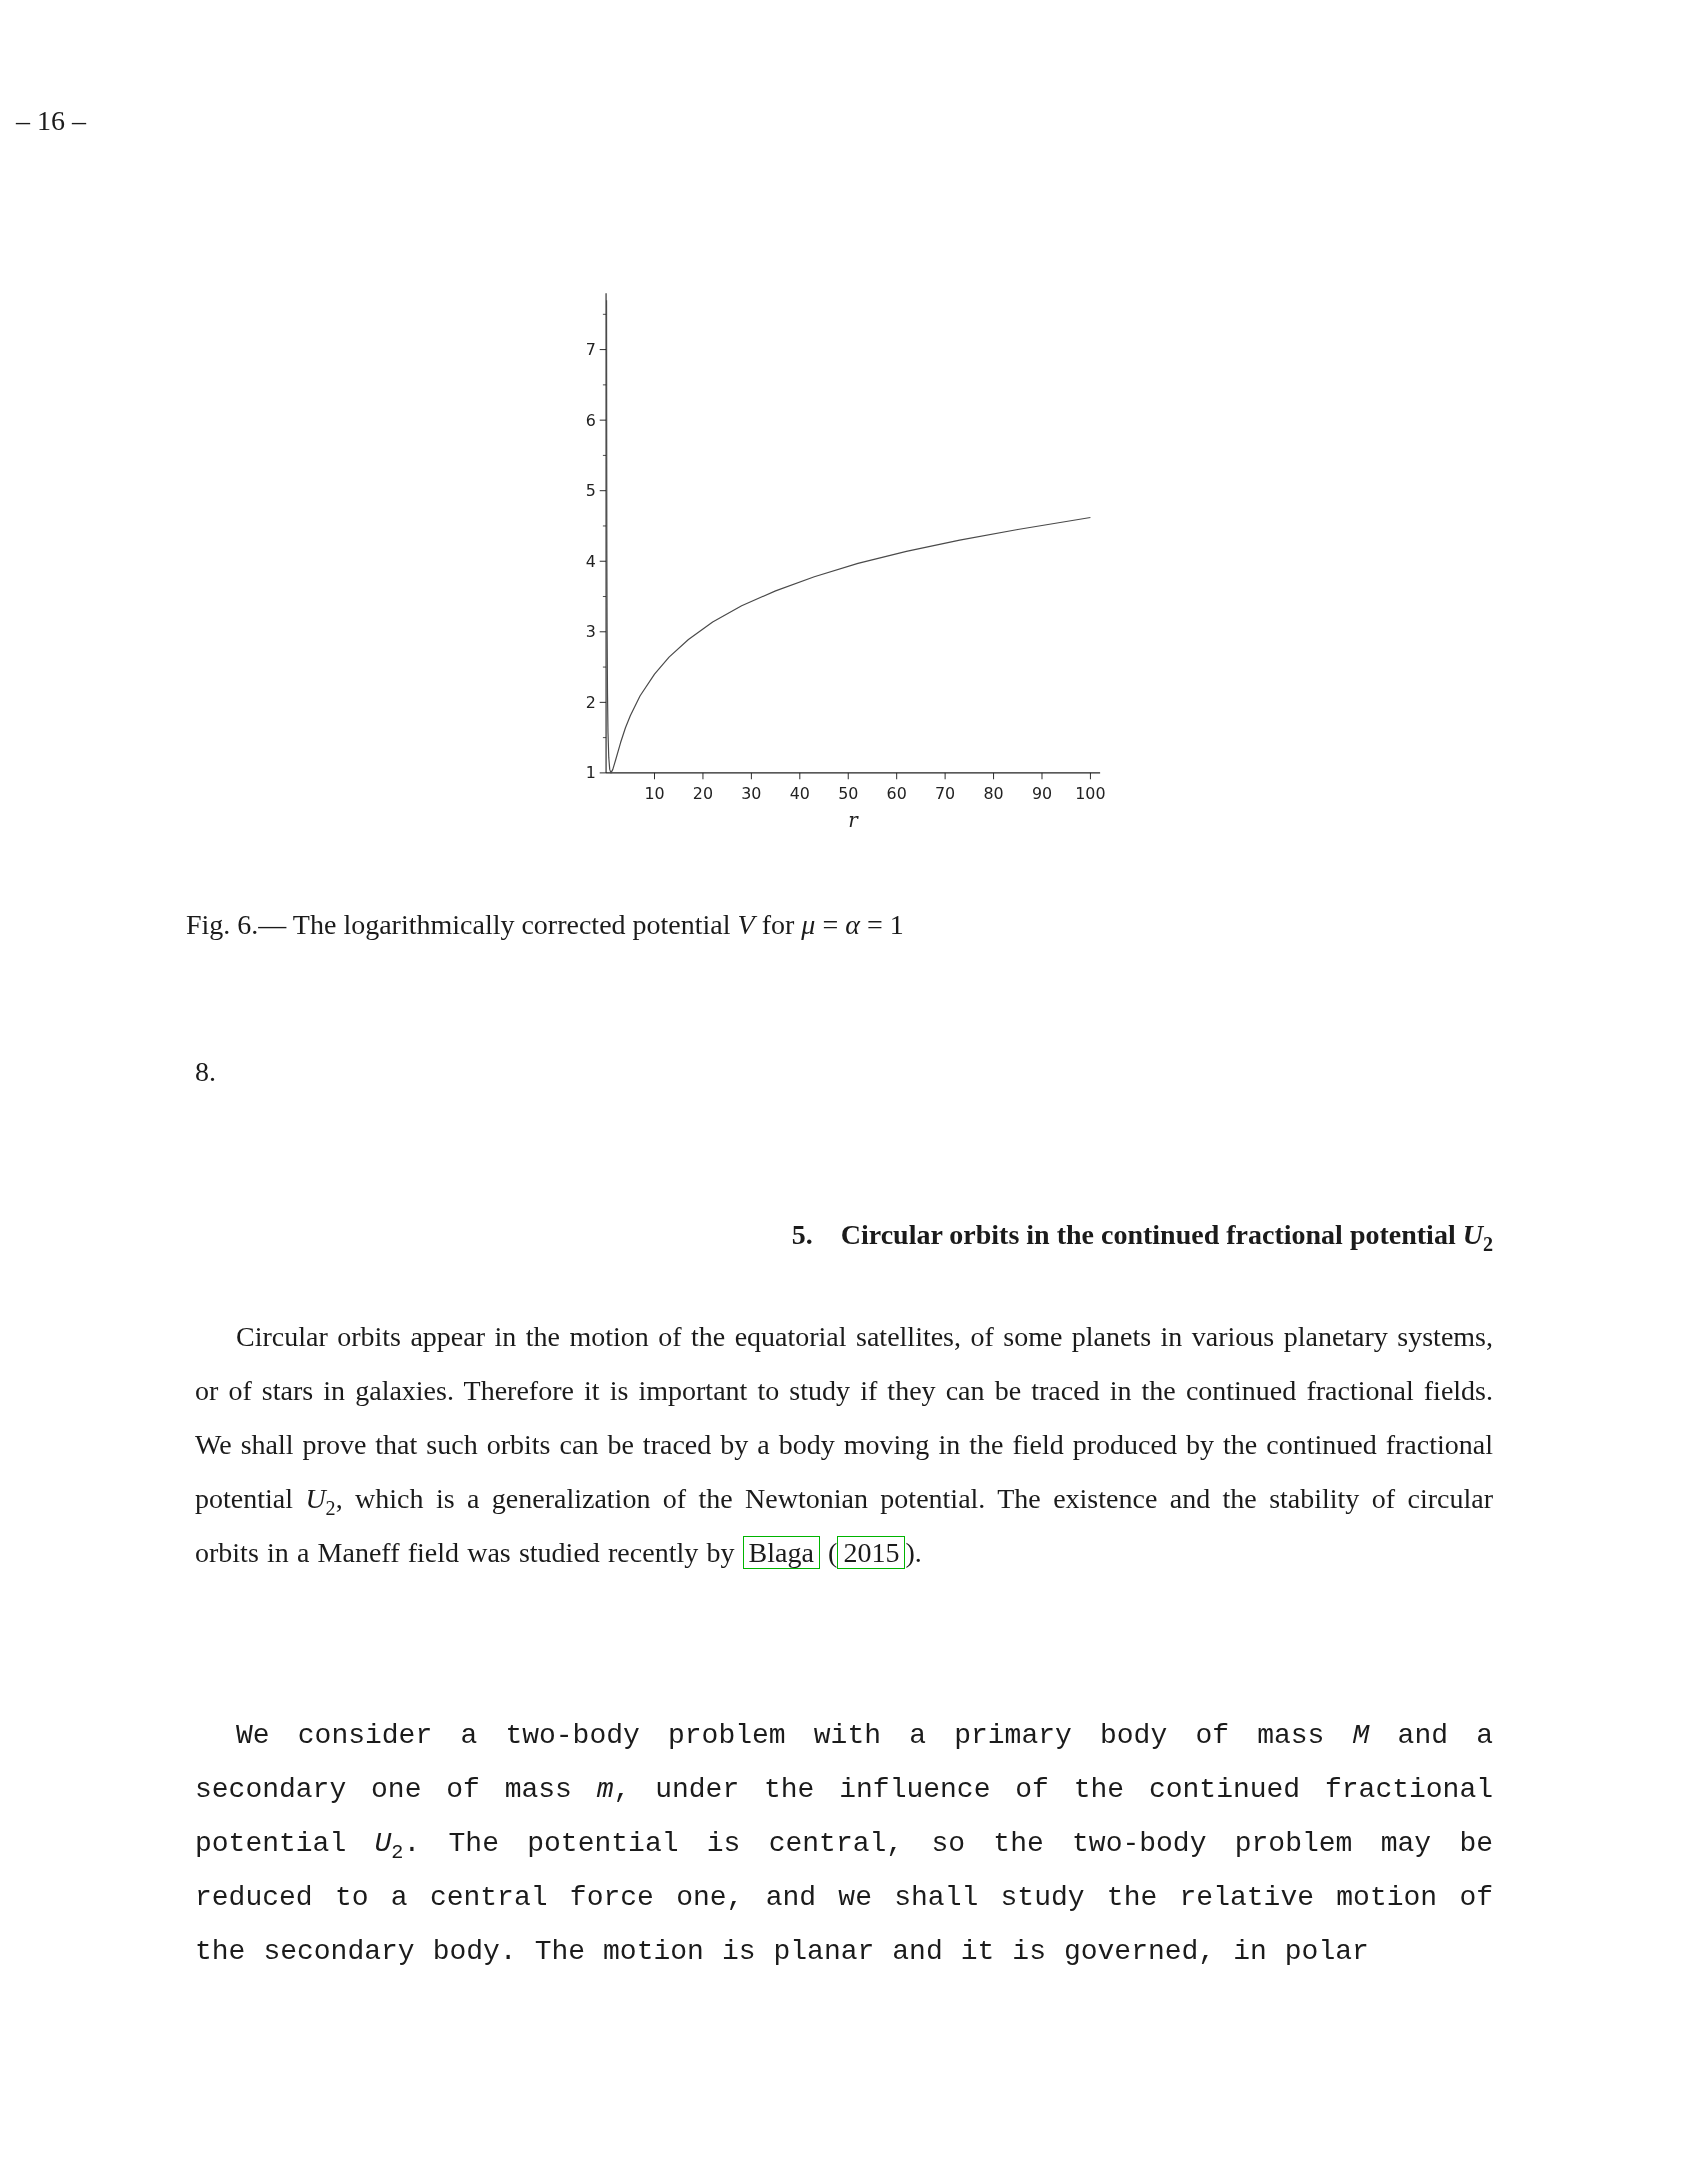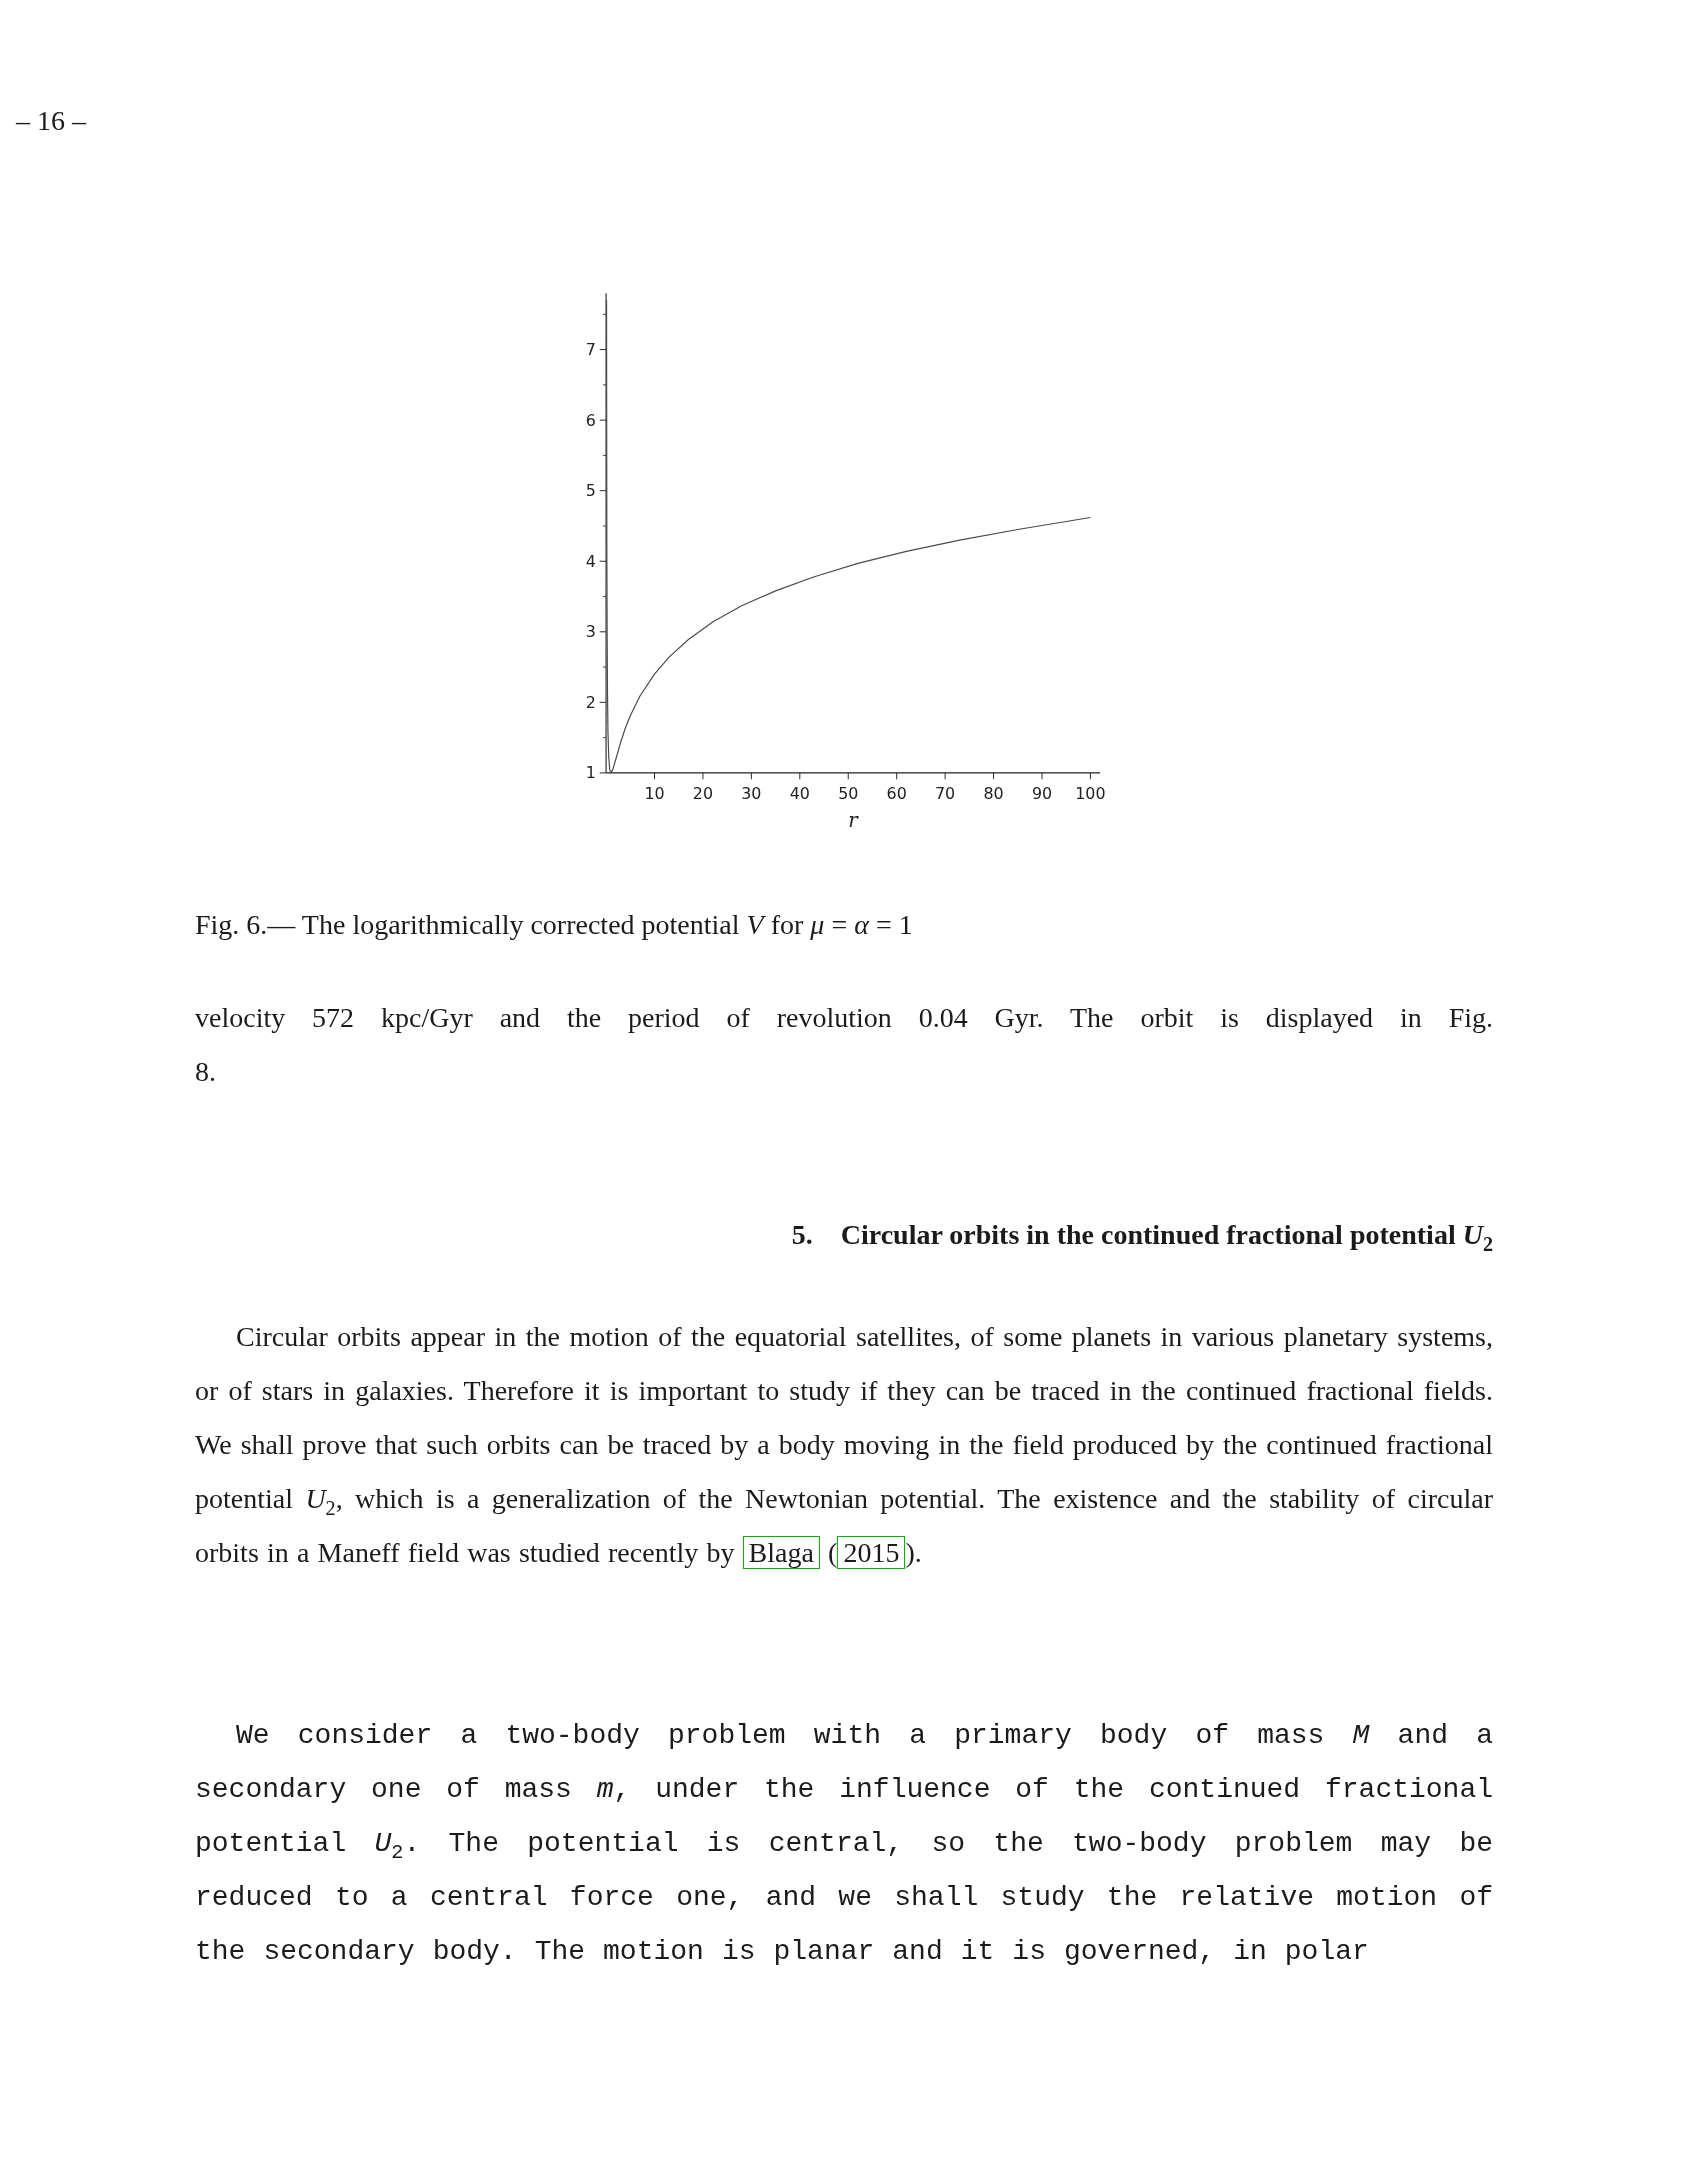--- a/index.html
+++ b/index.html
@@ -10,21 +10,21 @@
   }
   .page-number{
     position:absolute;top:105px;left:16px;width:1687px;
     text-align:left;font-size:28px;
   }
   .figure-wrap{
     position:absolute;left:560px;top:282px;width:556px;height:564px;
   }
   .figure-wrap svg{display:block;}
   .caption{
-    position:absolute;left:195px;top:905px;width:1298px;
+    position:absolute;left:186px;top:905px;width:1298px;
     font-size:28px;line-height:40px;
   }
   .para{
     position:absolute;left:195px;width:1298px;
     font-size:28px;line-height:54px;text-align:justify;
     word-spacing:1.2px;
   }
   .para-cont{top:991px;text-align-last:justify;}
   .para-1{top:1310px;text-indent:41px;}
   .para-2{top:1709px;text-indent:41px;font-family:Liberation Mono, monospace;}
@@ -89,20 +89,20 @@
       <text x="606.8235294117646" y="651" text-anchor="middle" font-size="20" fill="#222222" font-family="&quot;DejaVu Sans&quot;,sans-serif">90</text>
       <line x1="667.8039215686274" y1="618" x2="667.8039215686274" y2="626" stroke="#222222" stroke-width="1.2"></line>
       <text x="667.8039215686274" y="651" text-anchor="middle" font-size="20" fill="#222222" font-family="&quot;DejaVu Sans&quot;,sans-serif">100</text>
       <text x="369" y="686" text-anchor="middle" font-size="25" fill="#222222" font-style="italic" font-family="&quot;DejaVu Serif&quot;,serif">r</text>
       <polyline points="58.6,22.9 58.8,205.0 59.0,341.8 59.3,437.7 59.8,517.6 60.4,566.5 61.4,598.5 62.6,613.6 64.1,618.0 66.5,613.6 70.2,601.1 76.3,579.8 82.4,561.2 88.5,546.1 100.7,521.2 119.0,493.6 137.3,472.3 161.7,450.1 192.2,427.9 228.7,407.5 271.4,388.8 320.2,371.1 375.1,354.2 436.1,339.1 503.2,324.9 576.3,311.6 667.8,296.5" fill="none" stroke="#4a4a4a" stroke-width="1.5" stroke-linejoin="round"></polyline>
     </svg>
 </figure>
 
 <div class="caption"><span>Fig. 6.— The logarithmically corrected potential </span><span class="run-i">V</span><span> for </span><span class="run-i">μ</span><span> = </span><span class="run-i">α</span><span> = 1</span></div>
 
-<div class="para para-cont"><span>velocity 572 kpc/Gyr and the period of revolution 0.04 Gyr. The orbit is displayed in Fig.</span><br><span>8.</span></div>
+<div class="para para-cont"><br><span>8.</span></div>
 
 <div class="section-heading"><span class="run-b">5.  </span><span class="run-b">Circular orbits in the continued fractional potential </span><span class="run-bi">U</span><span class="run-bsub">2</span></div>
 
 <div class="para para-1"><span>Circular orbits appear in the motion of the equatorial satellites, of some planets in various planetary systems, or of stars in galaxies. Therefore it is important to study if they can be traced in the continued fractional fields. We shall prove that such orbits can be traced by a body moving in the field produced by the continued fractional potential </span><span class="run-i">U</span><span class="run-sub">2</span><span>, which is a generalization of the Newtonian potential. The existence and the stability of circular orbits in a Maneff field was studied recently by </span><span class="run-link">Blaga</span><span> (</span><span class="run-link">2015</span><span>).</span></div>
 
 <div class="para para-2"><span>We consider a two-body problem with a primary body of mass </span><span class="run-i">M</span><span> and a secondary one of mass </span><span class="run-i">m</span><span>, under the influence of the continued fractional potential </span><span class="run-i">U</span><span class="run-sub">2</span><span>. The potential is central, so the two-body problem may be reduced to a central force one, and we shall study the relative motion of the secondary body. The motion is planar and it is governed, in polar</span></div>
 
 
 </body></html>

